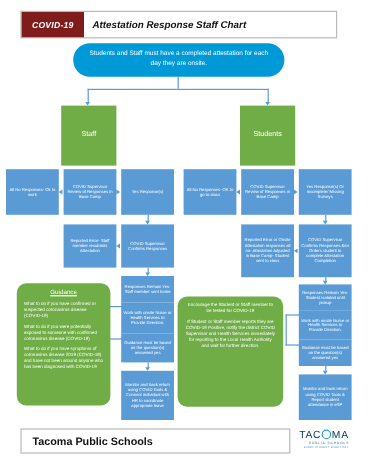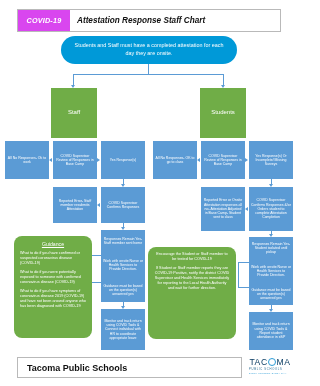--- a/index.html
+++ b/index.html
@@ -19,21 +19,21 @@
     left: 17px; top: 9px;
     width: 264px; height: 23px;
     display: flex;
     align-items: stretch;
     border: 1px solid #b9b9b9;
     background: #ffffff;
     box-sizing: border-box;
   }
   .covid-tag {
     width: 52px;
-    background: #d946ef;
+    background: #7f1d1d;
     color: #ffffff;
     font-weight: bold;
     font-style: italic;
     font-size: 7.2px;
     letter-spacing: .2px;
     display: flex;
     align-items: center;
     justify-content: center;
     flex: 0 0 auto;
     text-align: center;
@@ -153,21 +153,21 @@
     padding-left: 9px;
     box-sizing: border-box;
     font-size: 9px;
     font-weight: bold;
     color: #111111;
   }
   .logo {
     position: absolute;
     left: 249px; top: 358px;
     width: 42px; height: 20px;
-    text-align: left;
+    text-align: right;
     color: #0b3d63;
   }
   .logo .wordmark {
     font-size: 8.6px;
     letter-spacing: .6px;
     line-height: 1;
     display: flex;
     align-items: center;
     justify-content: center;
   }

